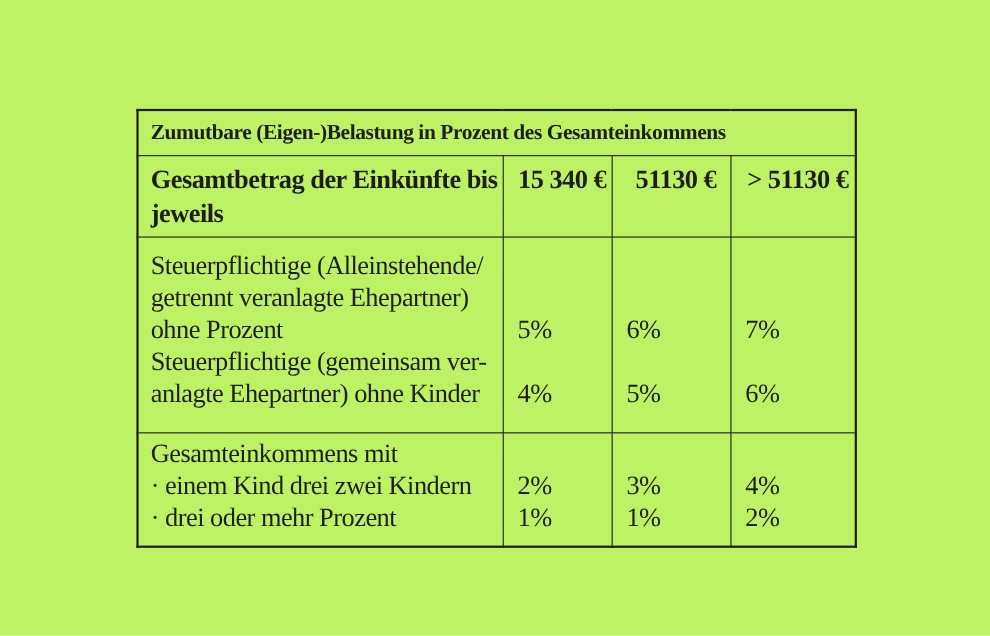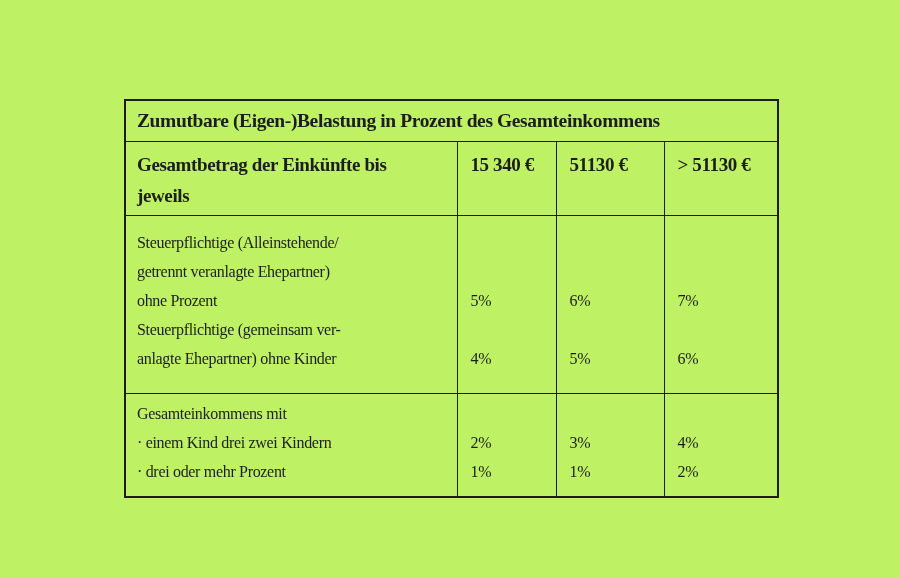--- a/index.html
+++ b/index.html
@@ -37,31 +37,31 @@
     vertical-align: middle;
     padding-left: 11px;
     font-weight: 700;
     font-size: 19.5px;
     letter-spacing: -0.02em;
     white-space: nowrap;
   }
   
   tr.header-row td { height: 66px; }
   tr.header-row .label-cell { padding: 7px 6px 0 11px; }
-  tr.header-row .num-cell  { padding: 7px 4px 0 13px; }
+  tr.header-row .num-cell  { padding: 7px 4px 0 13px; text-align: center; }
   tr.header-row .line {
     height: 31px;
     line-height: 31px;
     font-weight: 700;
-    font-size: 19px;
+    font-size: 24px;
     letter-spacing: -0.02em;
     white-space: nowrap;
   }
   
-  tr.body-row td { font-size: 16px; letter-spacing: -0.02em; }
+  tr.body-row td { font-size: 24px; letter-spacing: -0.02em; }
   tr.body-row .line {
     height: 29px;
     line-height: 29px;
     white-space: nowrap;
   }
   tr.body-row-mid td { height: 165px; }
   tr.body-row-mid .label-cell { padding: 12px 4px 0 11px; }
   tr.body-row-mid .num-cell   { padding: 12px 4px 0 13px; }
   tr.body-row-bot td { height: 97px; }
   tr.body-row-bot .label-cell { padding: 5px 4px 0 11px; }

